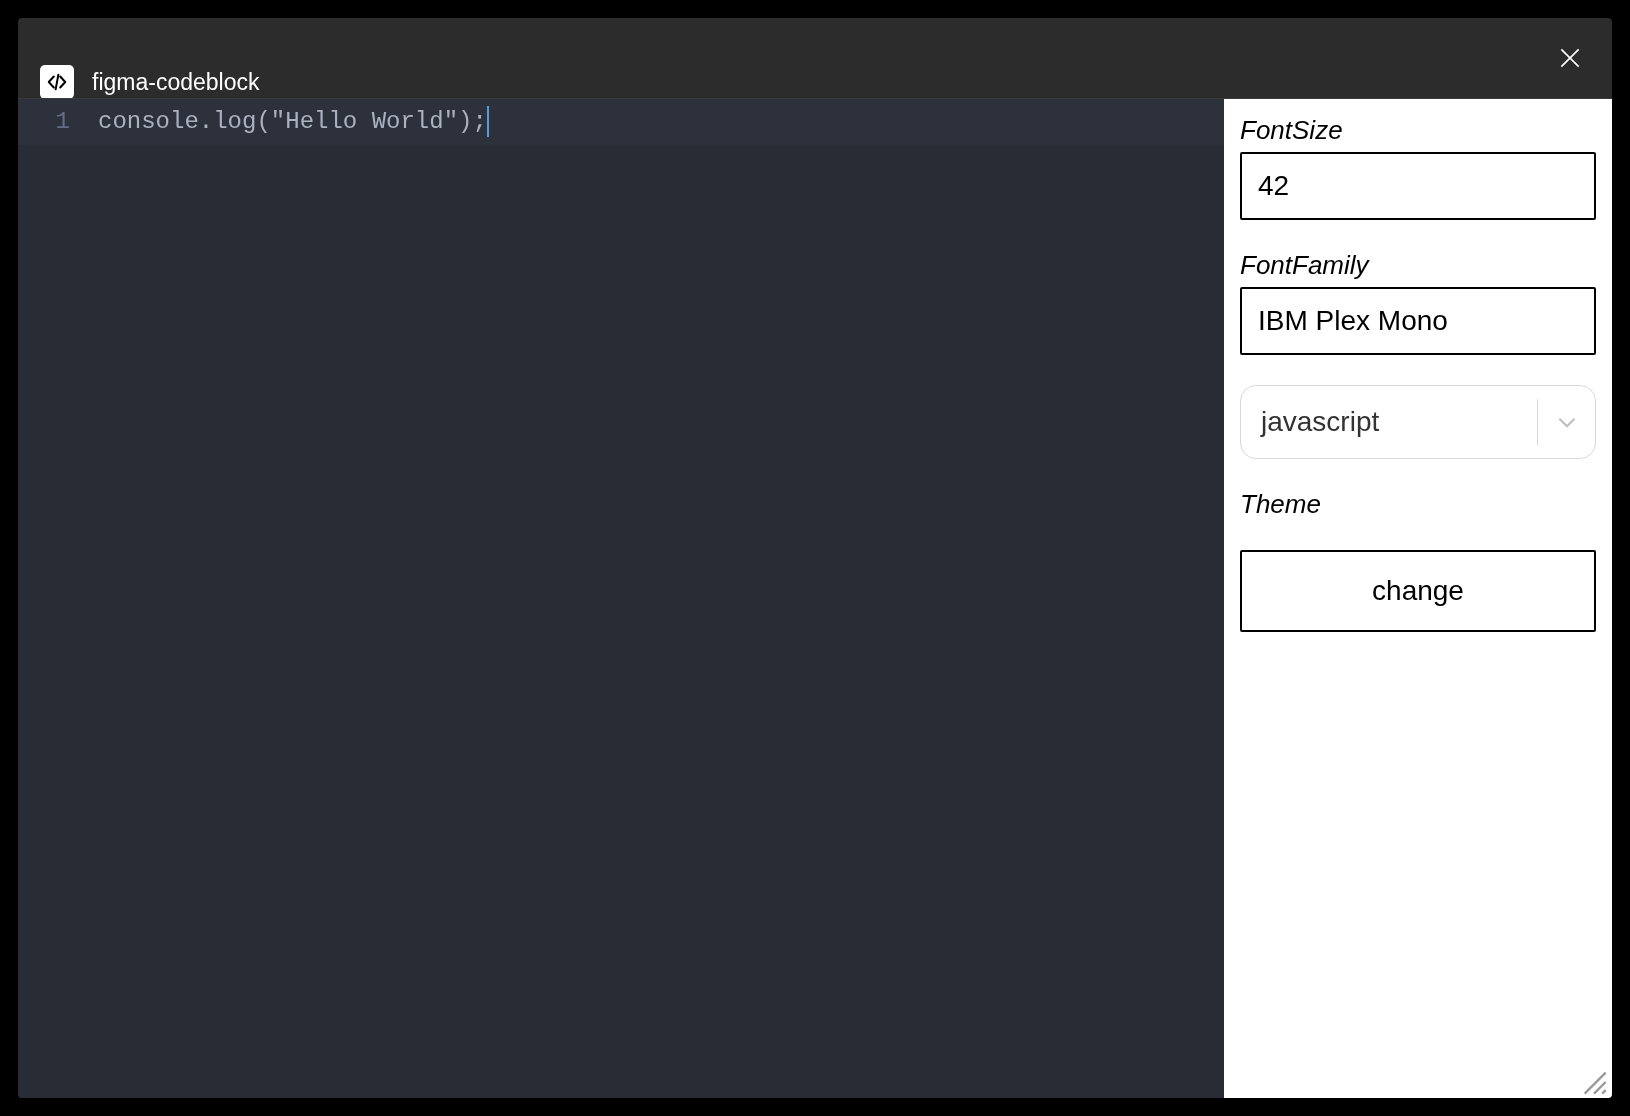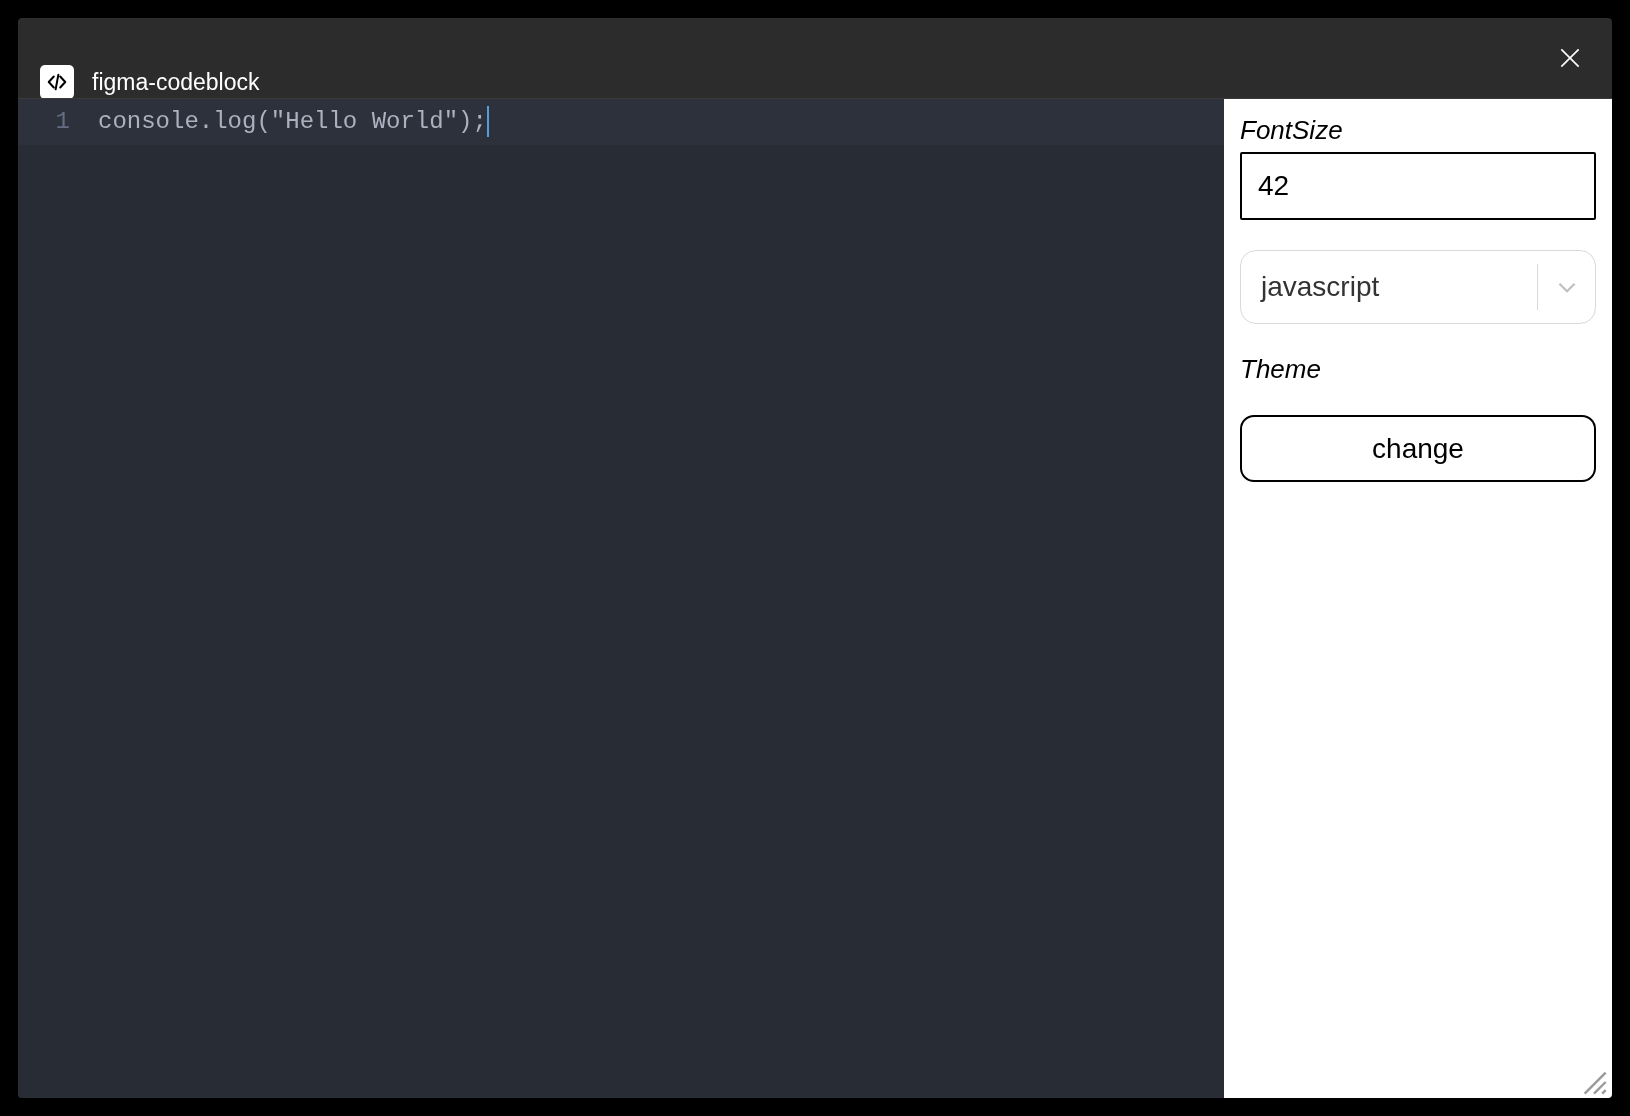--- a/index.html
+++ b/index.html
@@ -157,23 +157,23 @@
       justify-content: center;
     }
     .select-indicator svg {
       width: 26px;
       height: 26px;
       stroke: #bfbfbf;
       stroke-width: 2;
       fill: none;
     }
     .change-btn {
-      height: 67px;
+      height: 82px;
       border: 2px solid #000;
-      border-radius: 14px;
+      border-radius: 2px;
       background: #fff;
       font-size: 28px;
       color: #000;
       cursor: pointer;
       font-family: inherit;
     }
     .resize-handle {
       position: absolute;
       right: 4px;
       bottom: 2px;
@@ -219,20 +219,24 @@
       </div>
     </div>
 
     <div class="sidebar">
 
       <div class="field">
         <div class="field-label">FontSize</div>
         <input class="text-input" value="42" style="">
       </div>
 
+      <div class="field">
+        <div class="field-label">FontFamily</div>
+        <input class="text-input" value="IBM Plex Mono" style="">
+      </div>
 
       <div class="field">
         <div class="select">
           <div class="select-value">javascript</div>
           <div class="select-indicator">
             <svg viewBox="0 0 24 24">
               <polyline points="5 9 12 16 19 9"></polyline>
             </svg>
           </div>
         </div>

